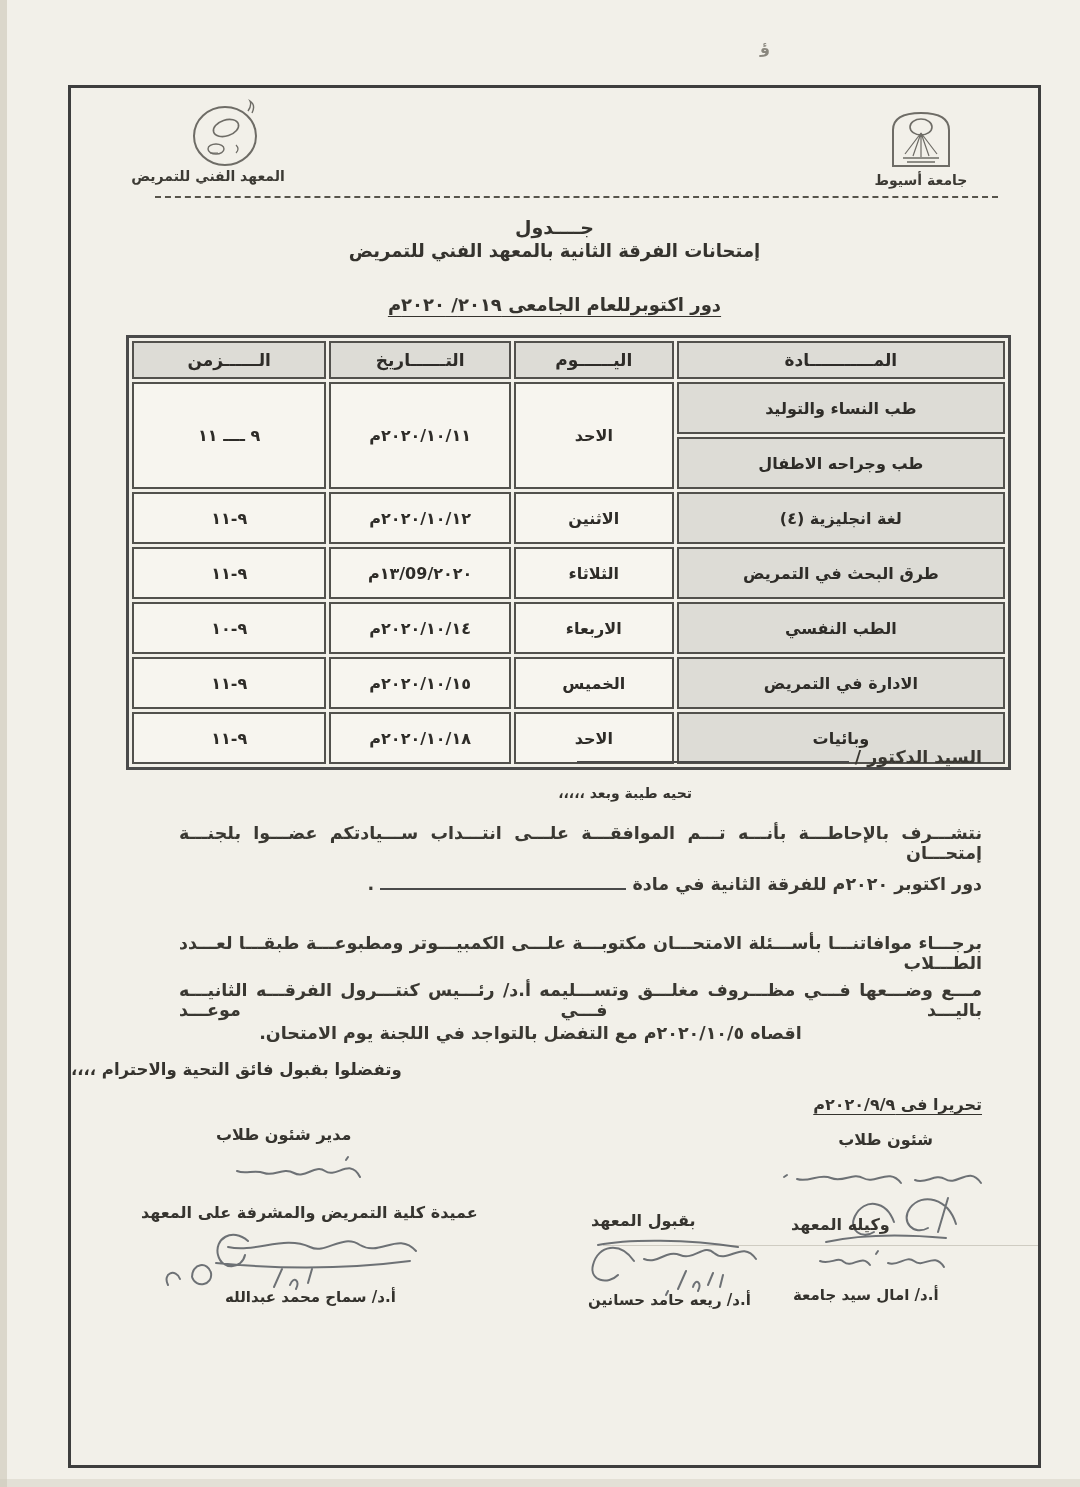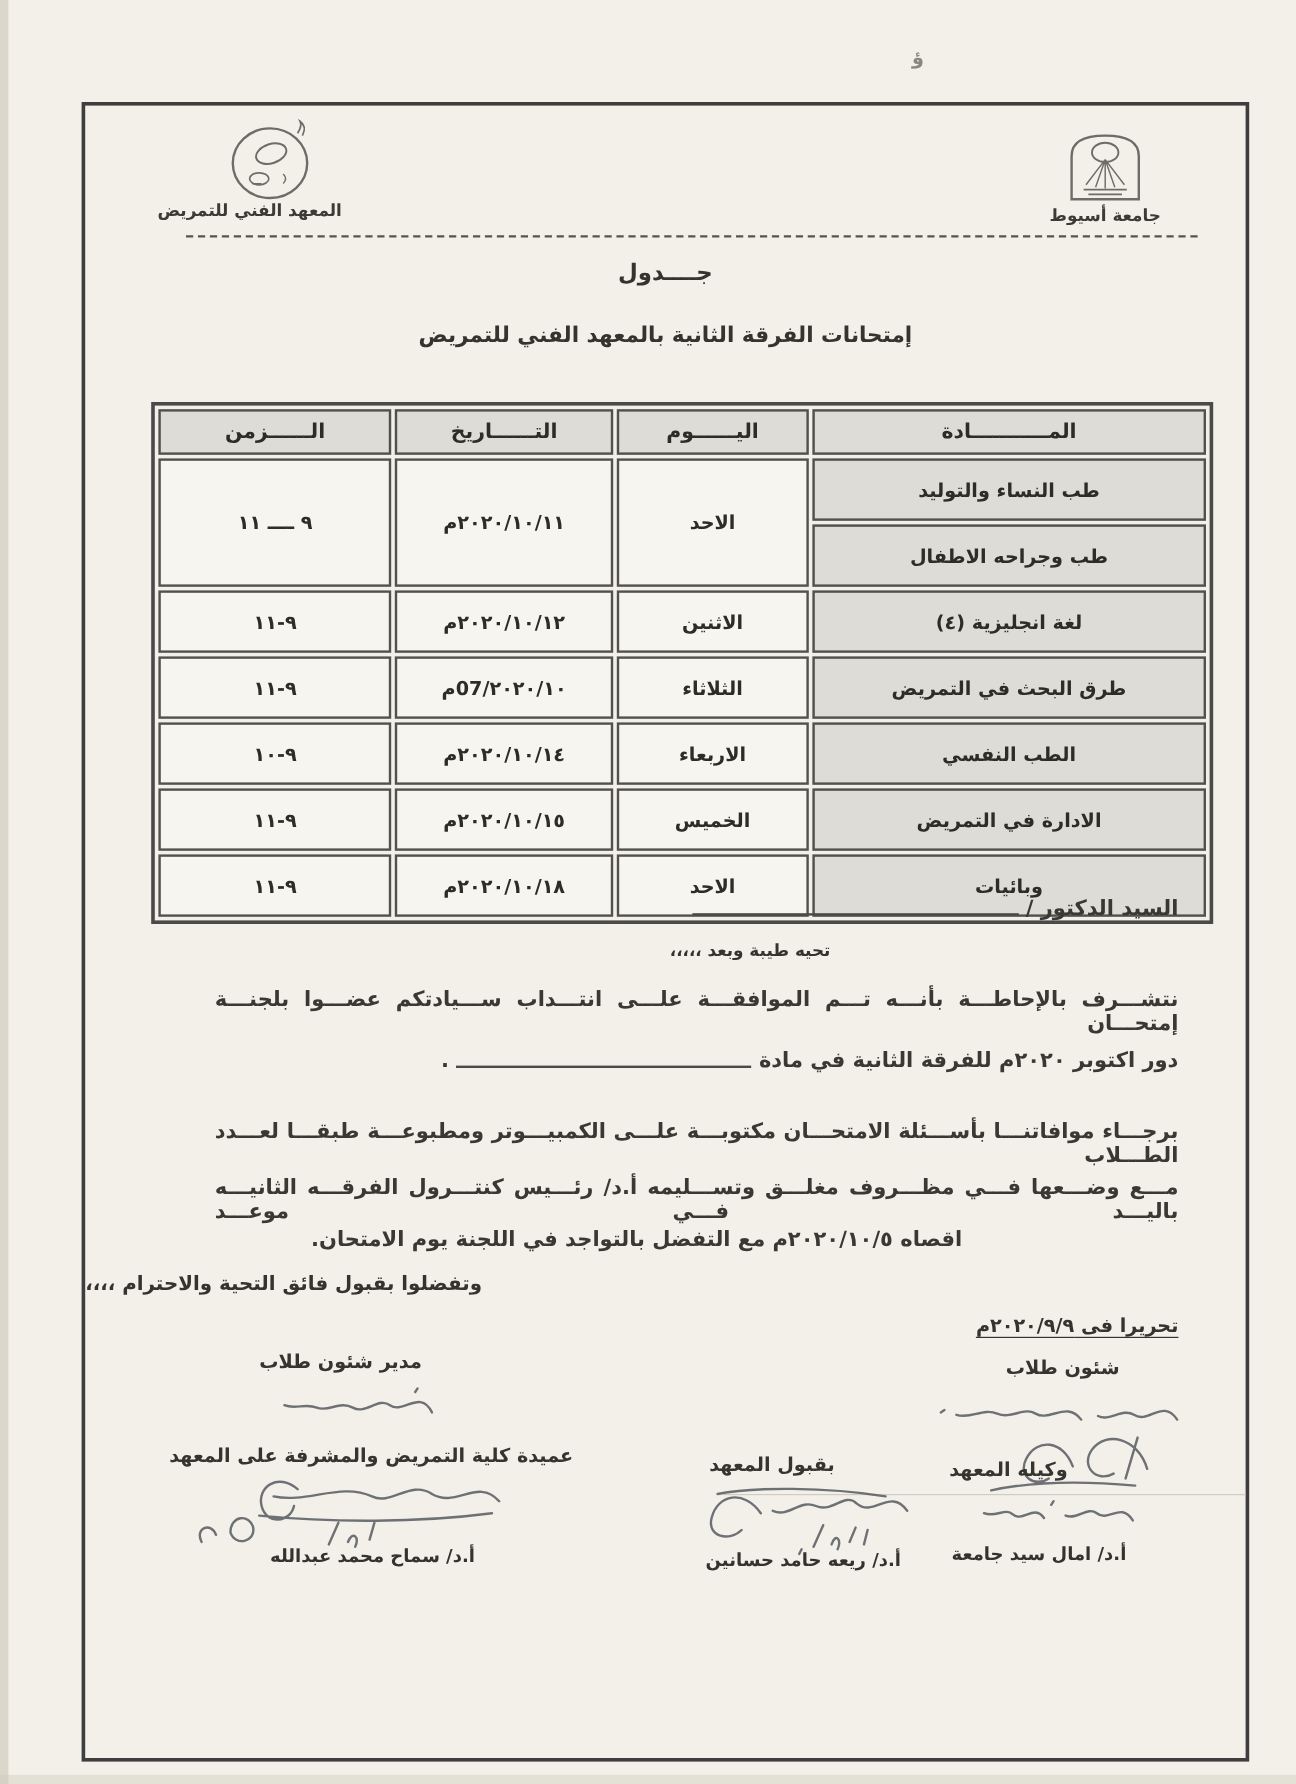--- a/index.html
+++ b/index.html
@@ -17,21 +17,21 @@
   .frame{
     position:absolute;left:68px;top:85px;width:967px;height:1377px;
     border:3px solid #3e3e3e;direction:rtl;background:transparent;
   }
   .center{text-align:center;}
   .top-mark{left:760px;top:38px;font-size:16px;color:#8a877e;}
   .emblem{display:block;}
   .logo-label{font-size:14px;color:#3c3a34;}
   .divider{border-top:2.5px dashed #57544b;height:0;}
   .title1{left:0;right:0;top:128px;font-size:19px;letter-spacing:1px;}
-  .title2{left:0;right:0;top:181px;font-size:18px;}
+  .title2{left:0;right:0;top:152px;font-size:18px;}
   .title3{left:0;right:0;top:206px;font-size:18px;text-decoration:underline;text-underline-offset:5px;}
 
   table.sched{
     position:absolute;left:55px;top:247px;width:885px;
     border-collapse:separate;border-spacing:3px;
     border:3px solid #4a4a4a;direction:rtl;
   }
   table.sched th,table.sched td{
     border:2px solid #52514d;text-align:center;vertical-align:middle;
     font-size:16px;color:#2e2c28;background:#f7f5ef;font-weight:700;padding:2px 6px;
@@ -87,20 +87,21 @@
       <ellipse cx="30" cy="50" rx="8" ry="5" stroke-width="1.4"></ellipse>
       <path d="M62 12 q4 -6 2 -10 q6 4 2 12" stroke-width="1.4"></path>
       <path d="M24 54 h8 M50 46 q4 4 0 8" stroke-width="1.2"></path>
     </svg>
     <div class="abs logo-label center" style="left:52px;top:80px;width:170px;">المعهد الفني للتمريض</div>
 
     <div class="abs divider" style="left:84px;top:108px;width:843px;"></div>
 
     <div class="abs center title1">جــــدول</div>
     <div class="abs center title2">إمتحانات الفرقة الثانية بالمعهد الفني للتمريض</div>
+    <div class="abs center title3">دور اكتوبرللعام الجامعى ٢٠١٩/ ٢٠٢٠م</div>
 
     <table class="sched">
       <colgroup>
         <col class="c-subject">
           <col class="c-day">
           <col class="c-date">
           <col class="c-time">
       </colgroup>
       <tbody>
           <tr>
@@ -120,21 +121,21 @@
       </tr>
       <tr>
         <td class="subject">لغة انجليزية (٤)</td>
         <td class="plain">الاثنين</td>
         <td class="plain">٢٠٢٠/١٠/١٢م</td>
         <td class="plain">٩-١١</td>
       </tr>
       <tr>
         <td class="subject">طرق البحث في التمريض</td>
         <td class="plain">الثلاثاء</td>
-        <td class="plain">٢٠٢٠/١٠/07م</td>
+        <td class="plain">٢٠٢٠/09/١٣م</td>
         <td class="plain">٩-١١</td>
       </tr>
       <tr>
         <td class="subject">الطب النفسي</td>
         <td class="plain">الاربعاء</td>
         <td class="plain">٢٠٢٠/١٠/١٤م</td>
         <td class="plain">٩-١٠</td>
       </tr>
       <tr>
         <td class="subject">الادارة في التمريض</td>

